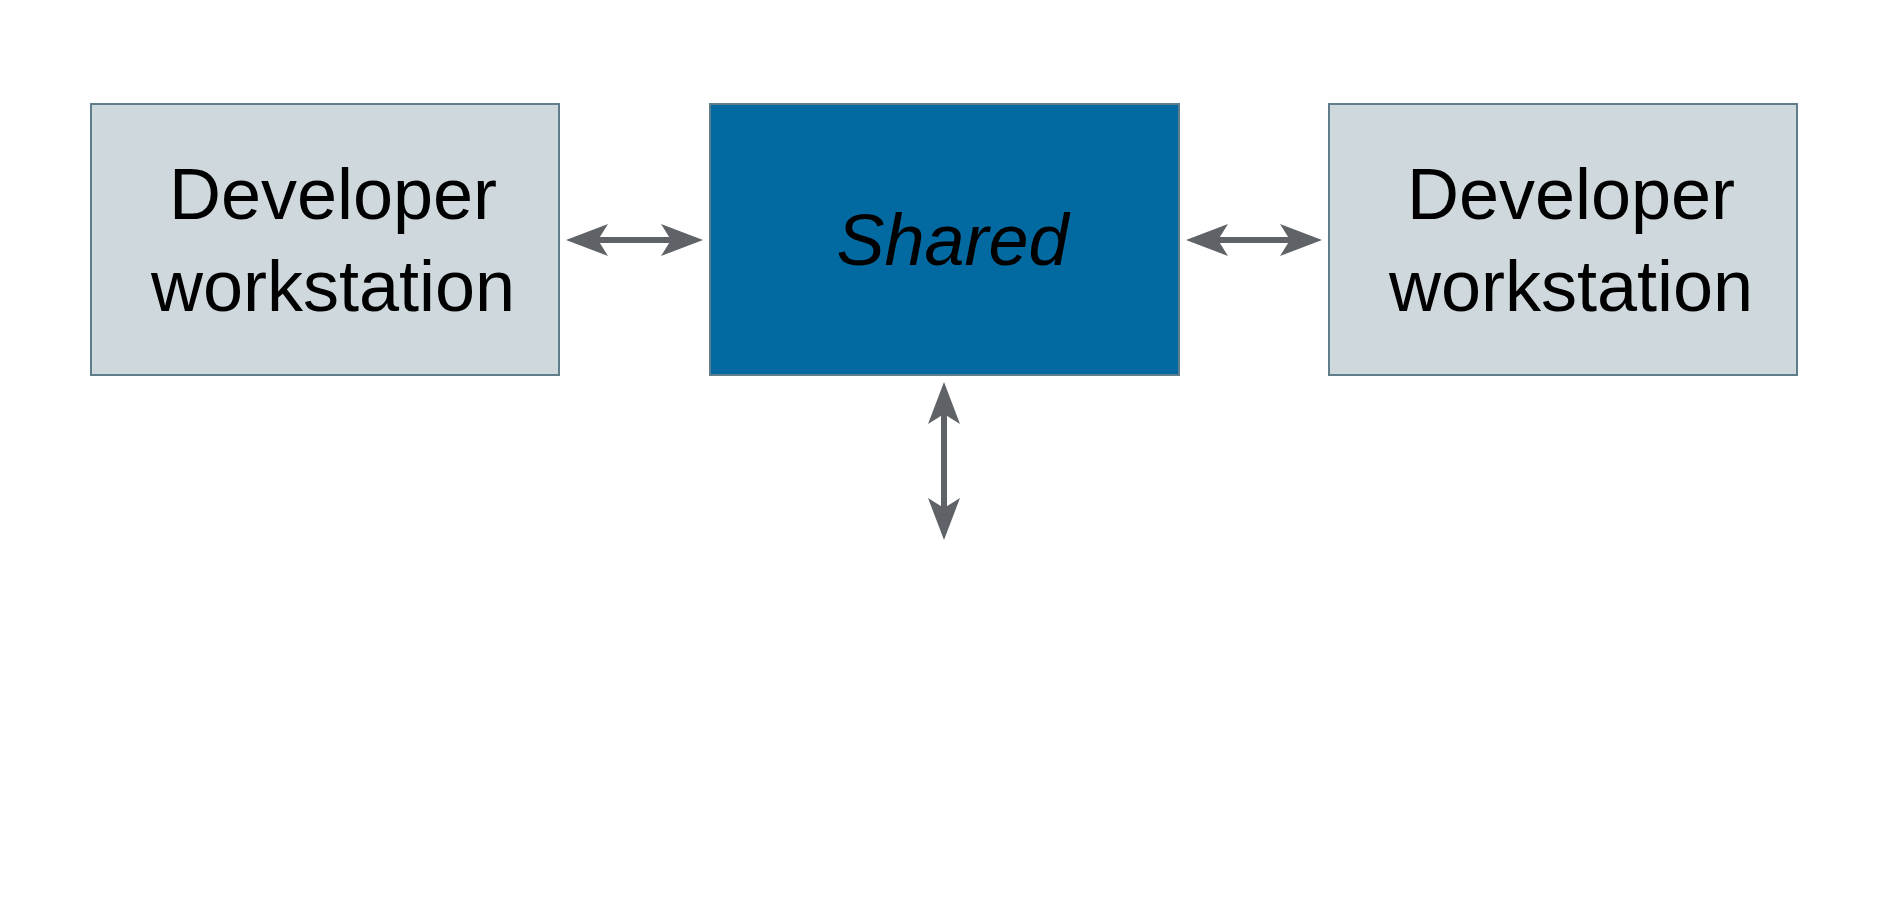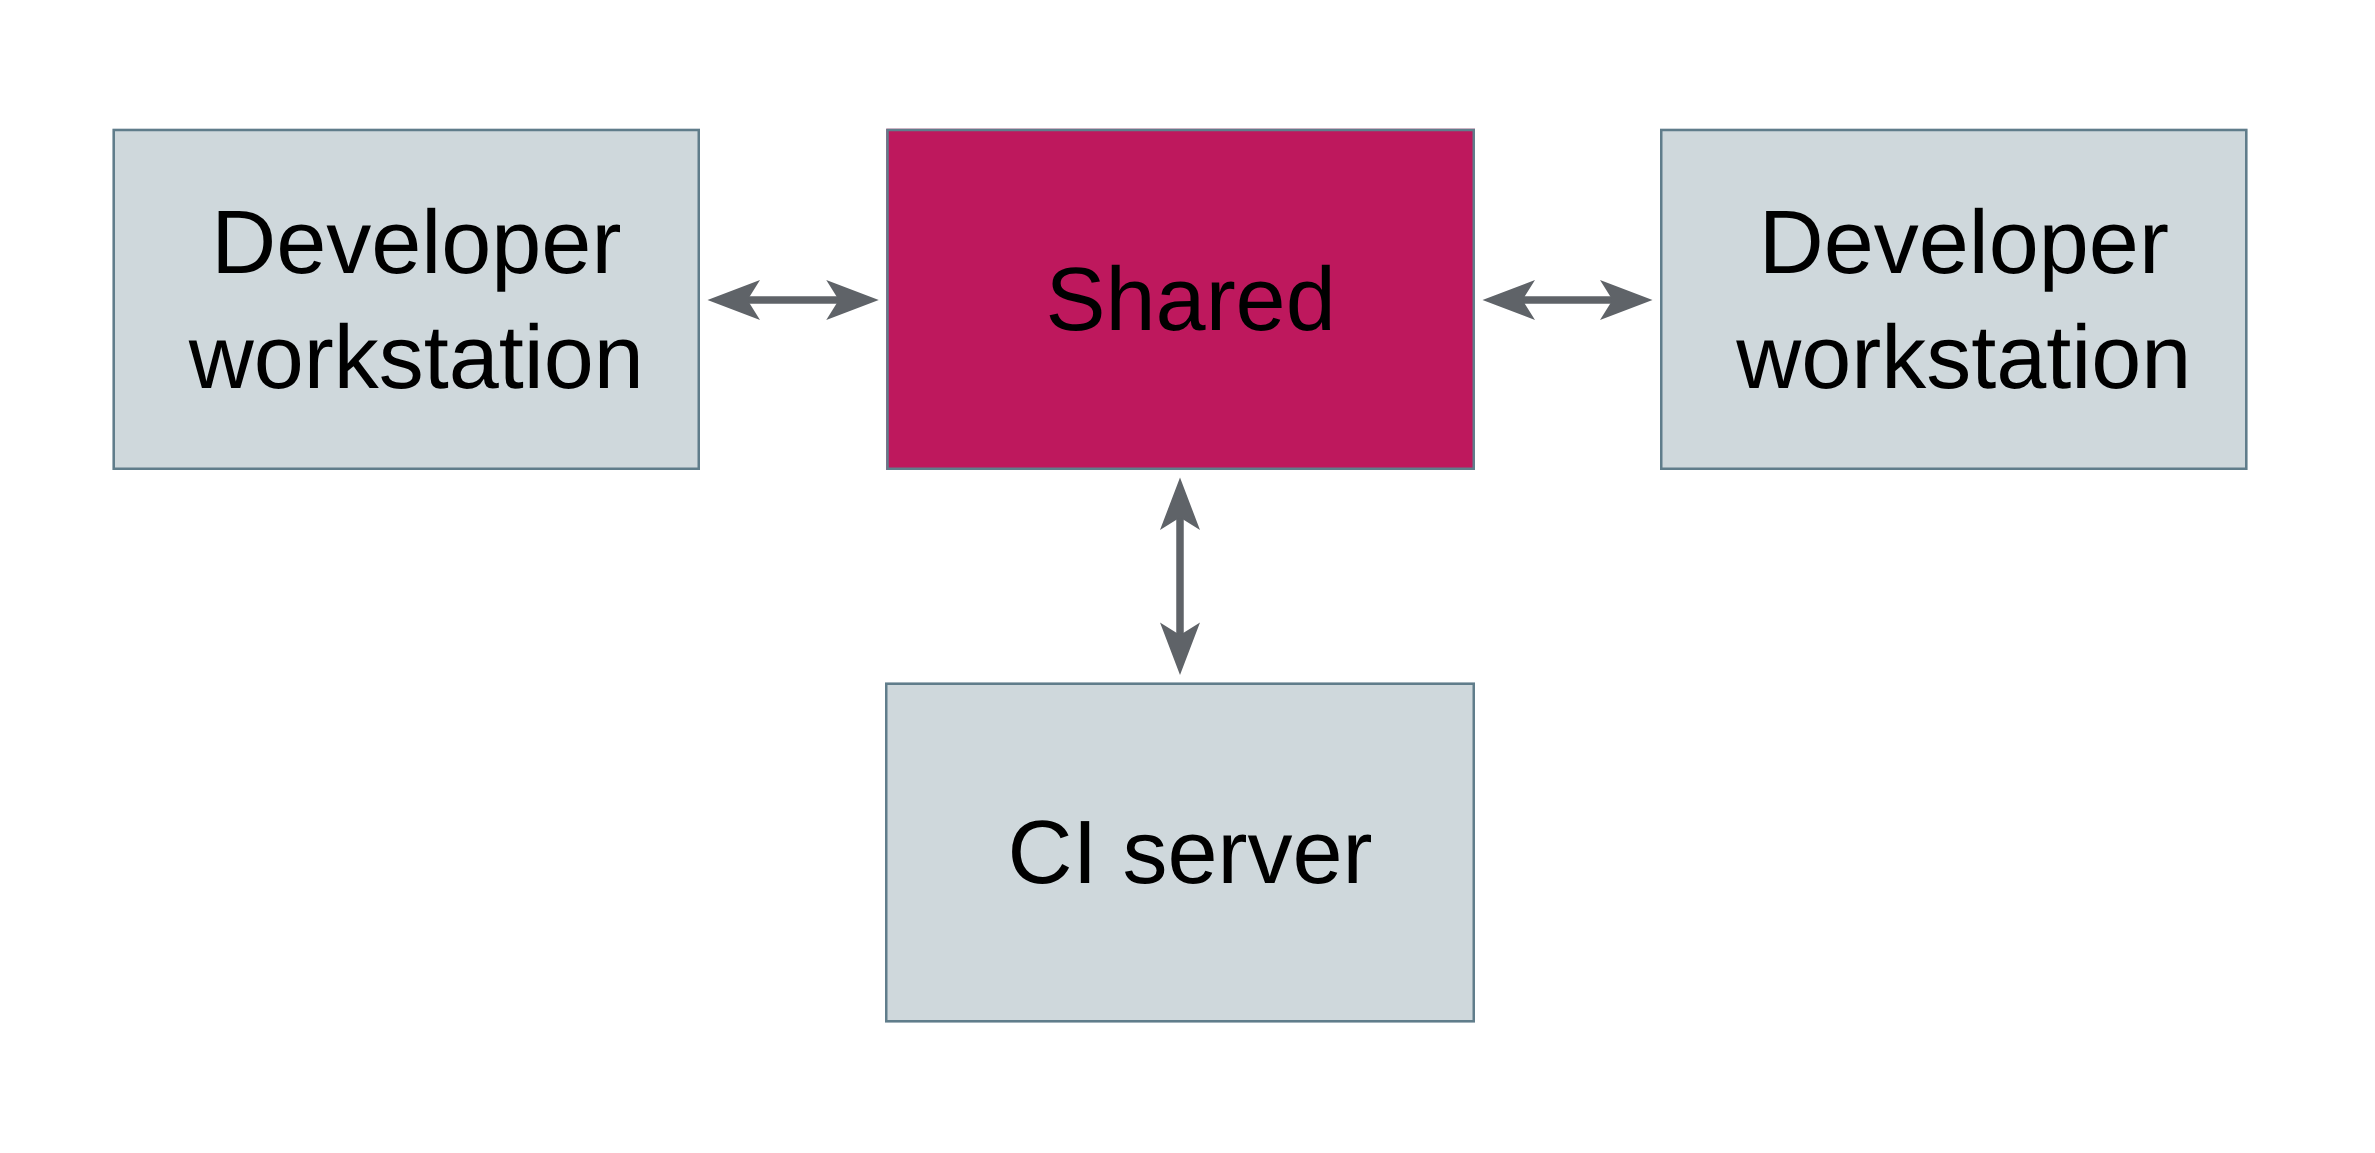--- a/index.html
+++ b/index.html
@@ -44,32 +44,29 @@
 </head>
 <body style="background: rgb(255, 255, 255);">
 
 <div class="canvas">
 
   <div class="node" style="left: 90px; top: 103px; width: 470px; height: 273px; background: rgb(207, 216, 220); border-color: rgb(96, 125, 139); color: rgb(0, 0, 0);">
     <span>Developer</span>
     <span>workstation</span>
   </div>
 
-  <div class="node" style="left: 709px; top: 103px; width: 471px; height: 273px; background: #be185d; border-color: rgb(96, 125, 139); color: rgb(0, 0, 0);">
+  <div class="node" style="left: 709px; top: 103px; width: 471px; height: 273px; background: #0369a1; border-color: rgb(96, 125, 139); color: rgb(0, 0, 0); font-style: italic;">
     <span>Shared</span>
   </div>
 
   <div class="node" style="left: 1328px; top: 103px; width: 470px; height: 273px; background: rgb(207, 216, 220); border-color: rgb(96, 125, 139); color: rgb(0, 0, 0);">
     <span>Developer</span>
     <span>workstation</span>
   </div>
 
-  <div class="node" style="left: 708px; top: 546px; width: 472px; height: 272px; background: rgb(207, 216, 220); border-color: rgb(96, 125, 139); color: rgb(0, 0, 0);">
-    <span>CI server</span>
-  </div>
 
   <svg class="edges-layer" viewBox="0 0 1900 922">
 
     <g>
       <line x1="596" y1="240" x2="673" y2="240" stroke-width="6" stroke="#5f6368"></line>
       <polygon points="566,240 608,224 598,240 608,256" fill="#5f6368"></polygon>
       <polygon points="703,240 661,224 671,240 661,256" fill="#5f6368"></polygon>
     </g>
 
     <g>

